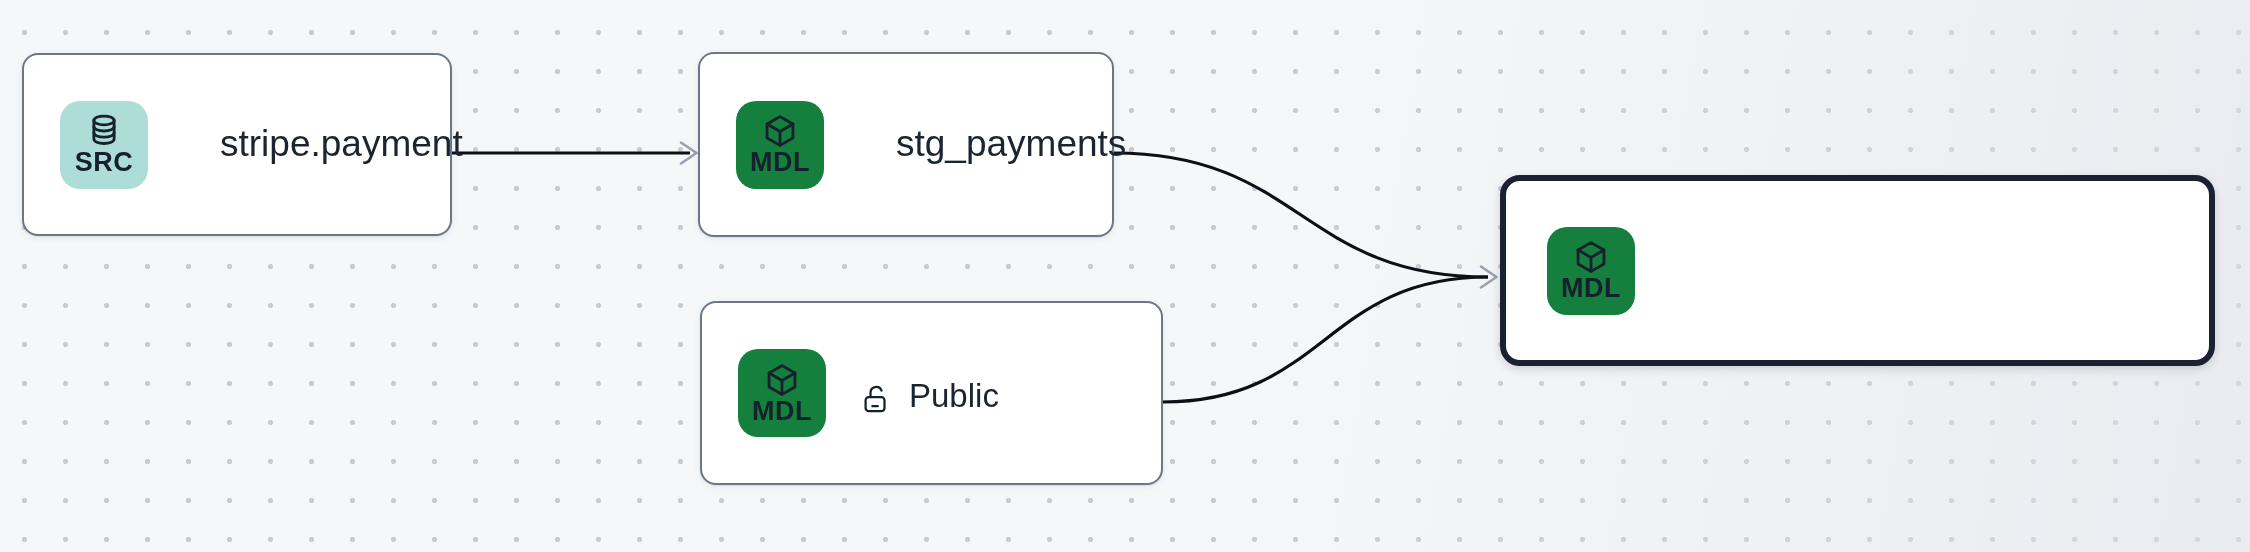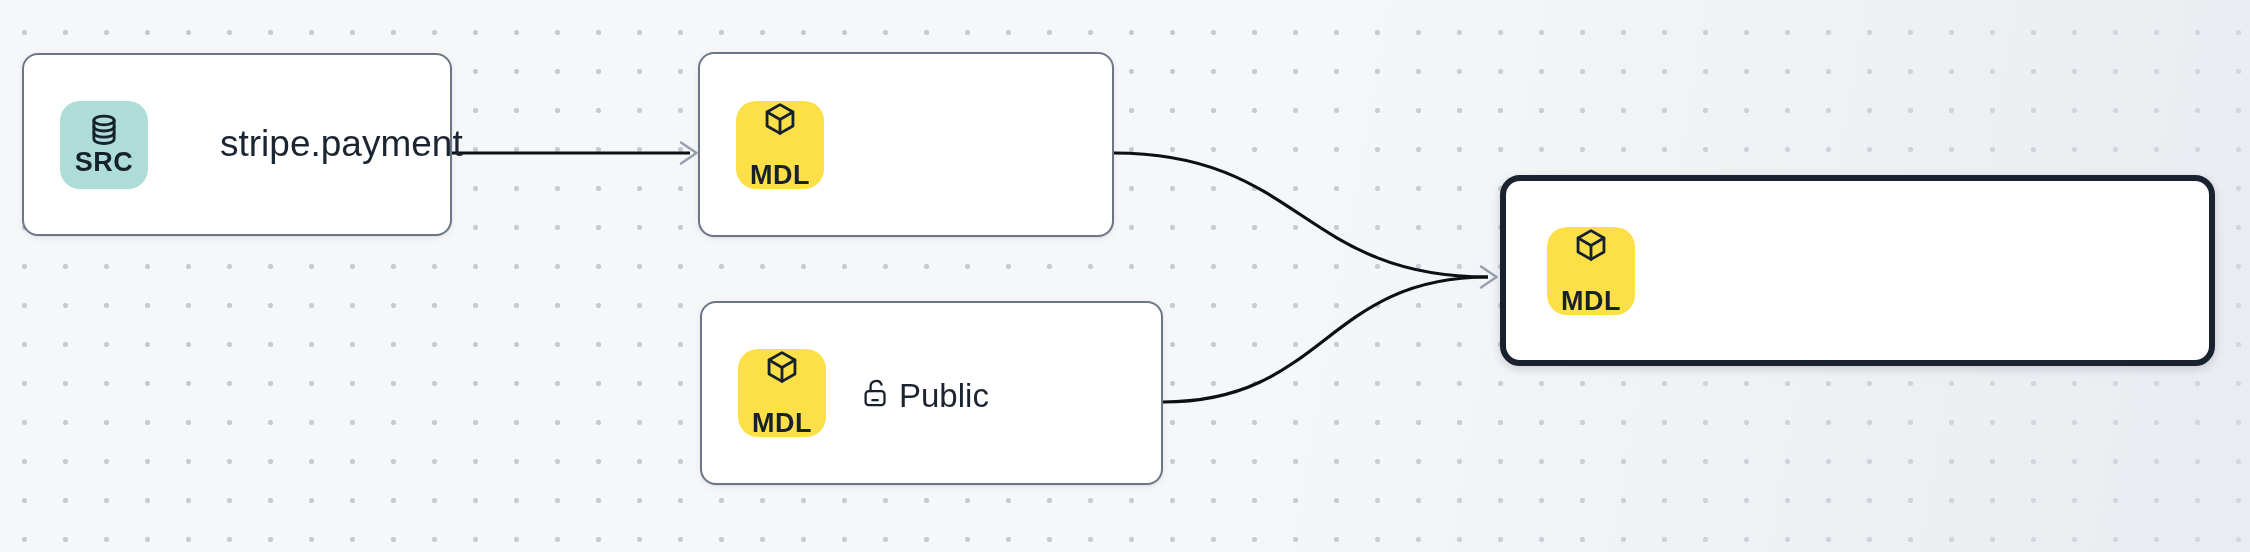--- a/index.html
+++ b/index.html
@@ -64,21 +64,21 @@
     height: 88px;
     border-radius: 20px;
     flex: 0 0 auto;
     display: flex;
     flex-direction: column;
     align-items: center;
     justify-content: center;
     color: #16212e;
   }
   .badge-src { background: #aedcd7; }
-  .badge-mdl { background: #fde047; justify-content: space-between; }
+  .badge-mdl { background: #15803d; }
   .badge svg { display: block; }
   .badge-label {
     font-size: 27px;
     font-weight: 600;
     letter-spacing: 0.5px;
     line-height: 1;
     color: #16212e;
   }
   .node-text {
     margin-left: 36px;
@@ -89,22 +89,22 @@
   .node-title {
     font-size: 37px;
     font-weight: 500;
     color: #1b2531;
     line-height: 1.15;
     white-space: nowrap;
     margin-left: 36px;
   }
   .node-access {
     display: flex;
-    align-items: flex-start;
-    gap: 10px;
+    align-items: flex-end;
+    gap: 20px;
     margin-top: 6px;
     color: #1b2531;
   }
   .node-access svg { display: block; }
   .access-label {
     font-size: 33px;
     font-weight: 400;
     color: #1b2531;
     line-height: 1.1;
   }
@@ -153,20 +153,23 @@
       <span>
         <svg width="36" height="36" viewBox="0 0 32 32">
           <g class="icon-stroke">
             <path d="M16 3.2 L27.5 9.8 V22.2 L16 28.8 L4.5 22.2 V9.8 Z"></path>
             <path d="M4.5 9.8 L16 16.4 L27.5 9.8"></path>
             <path d="M16 16.4 V28.8"></path>
           </g>
         </svg>
       </span>
       <span class="badge-label">MDL</span>
+    </div>
+    <div class="node-text">
+      <div class="node-title">stg_payments</div>
     </div>
   </div>
 
   <div class="node" style="left:700px; top:301px; width:463px; height:184px;">
     <div class="badge badge-mdl">
       <span>
         <svg width="36" height="36" viewBox="0 0 32 32">
           <g class="icon-stroke">
             <path d="M16 3.2 L27.5 9.8 V22.2 L16 28.8 L4.5 22.2 V9.8 Z"></path>
             <path d="M4.5 9.8 L16 16.4 L27.5 9.8"></path>

